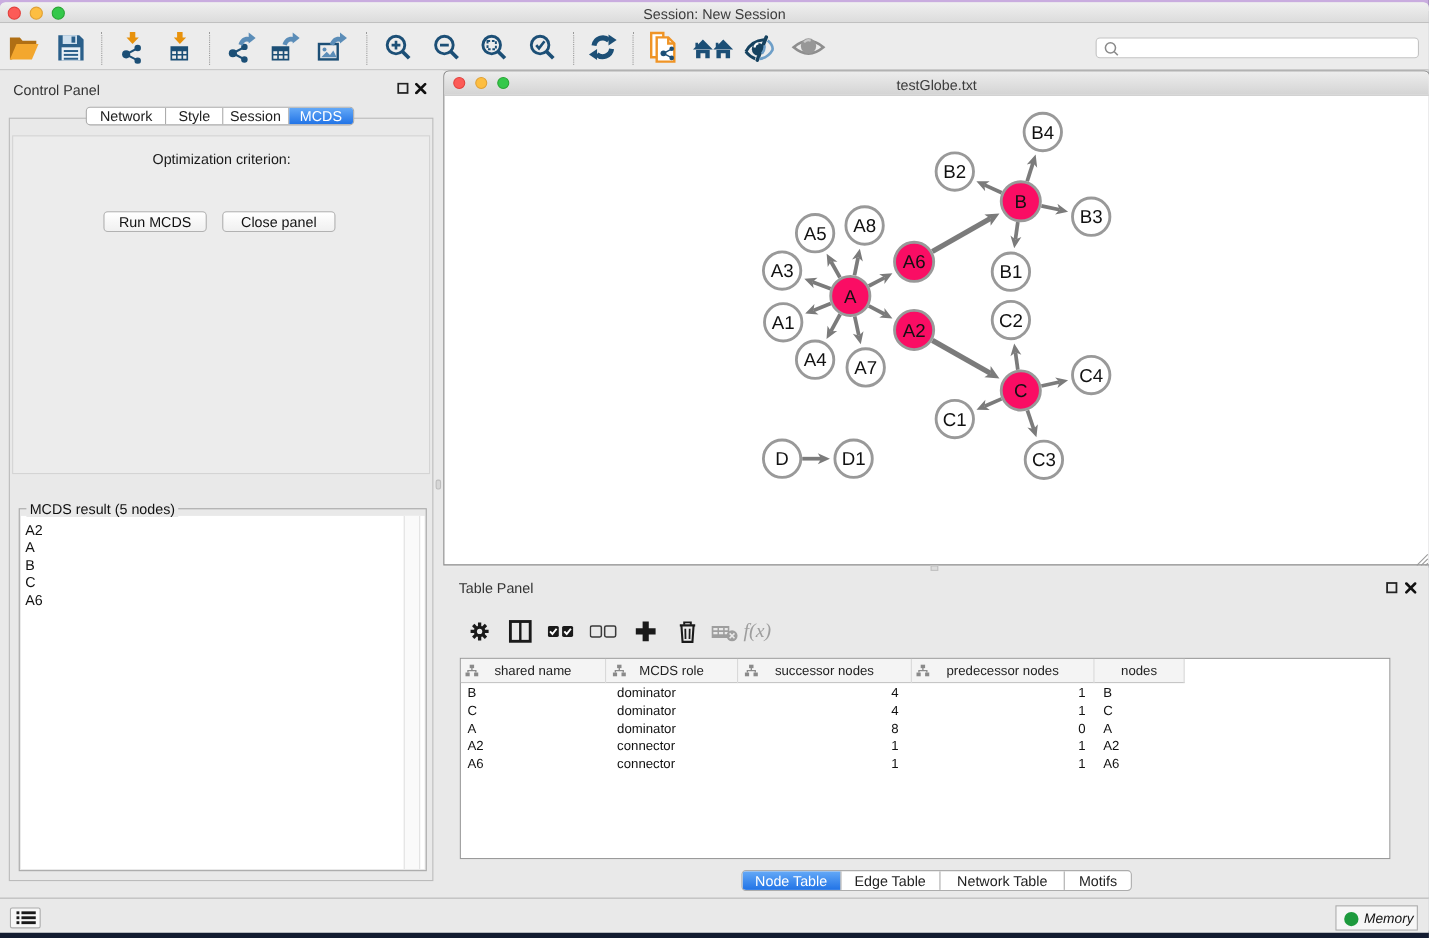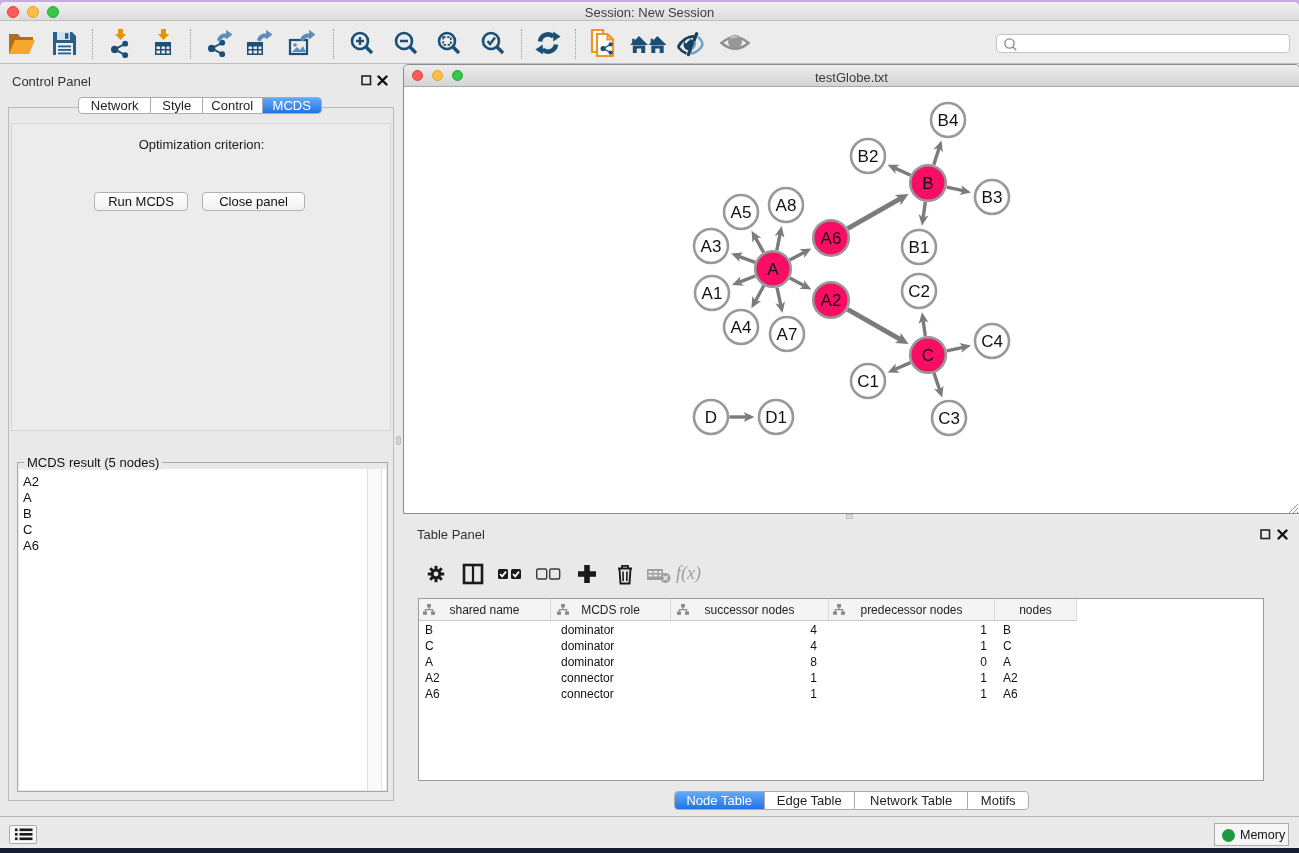--- a/index.html
+++ b/index.html
@@ -46,21 +46,21 @@
 #tpanel .hdr { position:absolute; left:14px; top:11px; font-size:13px; color:#333; }
 #ttools { position:absolute; left:15px; top:46px; }
 #ttable { position:absolute; left:15px; top:82px; width:846px; height:183px; background:#fff; border:1px solid #9a9a9a; }
 #thead { position:absolute; left:0; top:0; width:658px; height:22px; background:#f4f4f4; border-bottom:1px solid #c6c6c6; }
 #thead .col { position:absolute; top:0; height:22px; border-right:1px solid #d9d9d9; font-size:12px; color:#222; text-align:center; line-height:22px; }
 .trow { position:absolute; font-size:12px; color:#111; height:16px; line-height:16px; }
 #ttabs { left:271px; top:275px; width:355px; height:19px; }
 
 #statusbar { position:absolute; left:0; top:814px; width:1299px; height:30px; background:#e9e9e9; border-top:1px solid #b6b6b6; }
 #listbtn { position:absolute; left:9px; top:8px; width:28px; height:19px; background:#f7f7f7; border:1px solid #ababab; border-radius:2px; }
-#membtn { position:absolute; left:1214px; top:6px; width:75px; height:23px; background:#f6f6f6; border:1px solid #ababab; font-size:12.5px; color:#111; }
+#membtn { position:absolute; left:1214px; top:6px; width:75px; height:23px; background:#f6f6f6; border:1px solid #ababab; font-size:12.5px; color:#111;font-style:italic; }
 #membtn .dot { position:absolute; left:7px; top:5px; width:13px; height:13px; border-radius:50%; background:#1d9a3d; }
 #membtn .t { position:absolute; left:25px; top:4px; }
 </style>
 </head>
 <body>
 <div id="desktop-top"></div>
 <div id="app">
   <div id="mtitle">
     <div class="tl" style="left:7px;background:#fc5b57;border:1px solid #e2423e;"></div>
     <div class="tl" style="left:27px;background:#fdbe41;border:1px solid #e0a135;"></div>
@@ -241,21 +241,21 @@
       </svg>
       <svg class="winbtn" style="left:377px;top:11px;" width="11" height="11" viewBox="0 0 11 11">
         <path d="M1.5 1.5 L9.5 9.5 M9.5 1.5 L1.5 9.5" stroke="#111" stroke-width="2.4" stroke-linecap="round"></path>
       </svg>
     <div id="cp-box">
       <div id="cp-inner"></div>
     </div>
     <div class="seg" id="cp-tabs">
       <div style="width:73px;">Network</div>
       <div style="width:52px;">Style</div>
-      <div style="width:60px;">Control</div>
+      <div style="width:60px;">Session</div>
       <div style="width:59px;" class="on">MCDS</div>
     </div>
     <div id="optlabel">Optimization criterion:</div>
     <div class="pbtn" style="left:94px;top:128px;width:94px;">Run MCDS</div>
     <div class="pbtn" style="left:202px;top:128px;width:103px;">Close panel</div>
     <div id="gbox">
       <div class="list">
         <div style="margin-top:5px;">A2</div>
           <div>A</div>
           <div>B</div>

